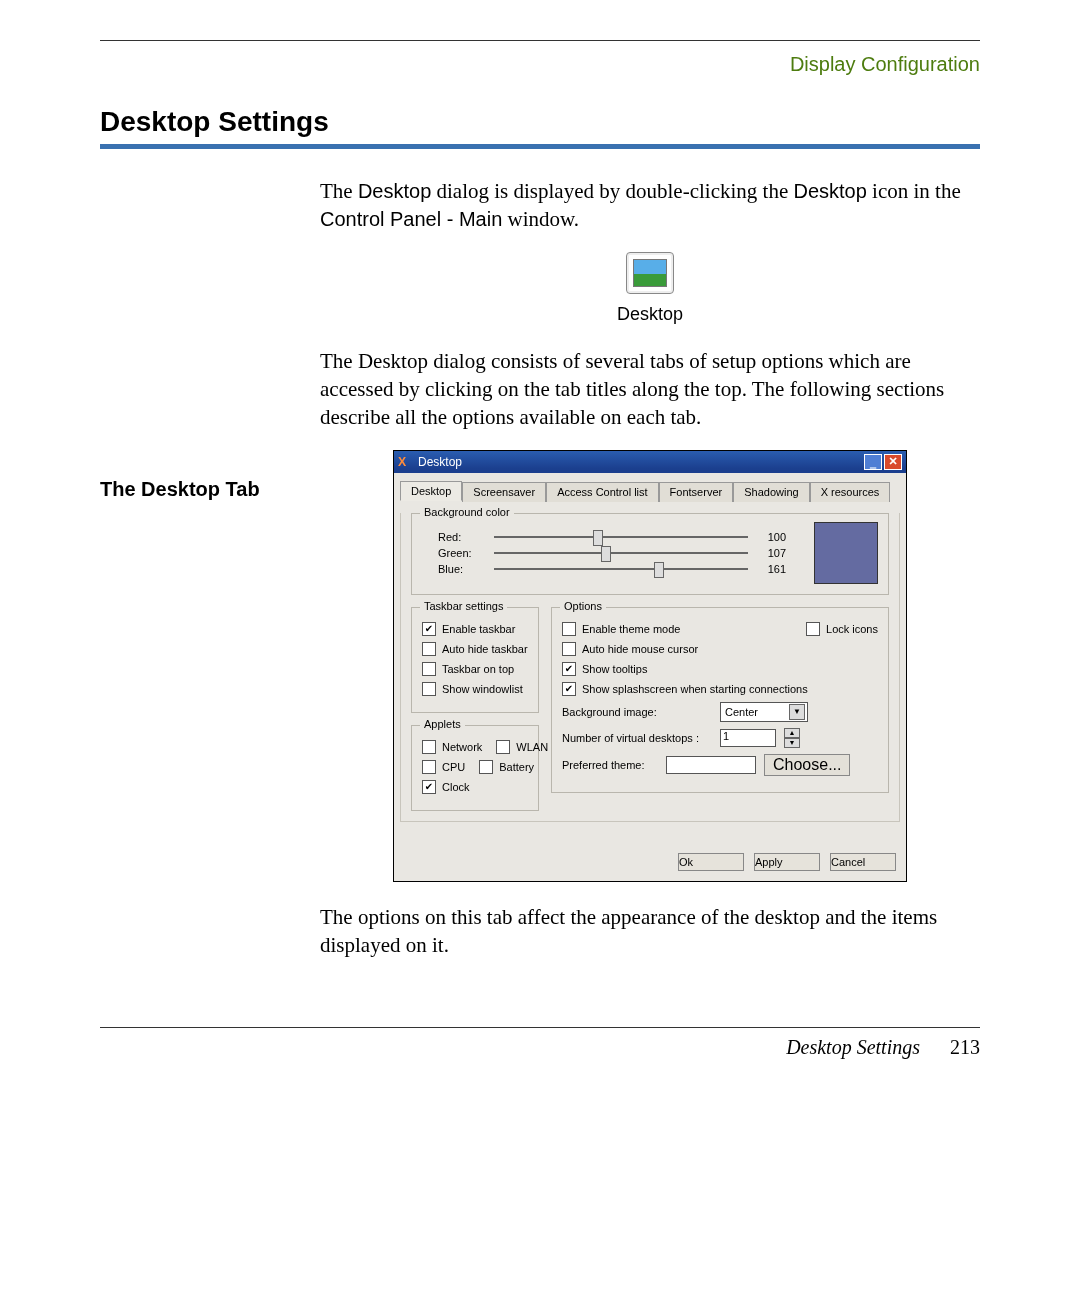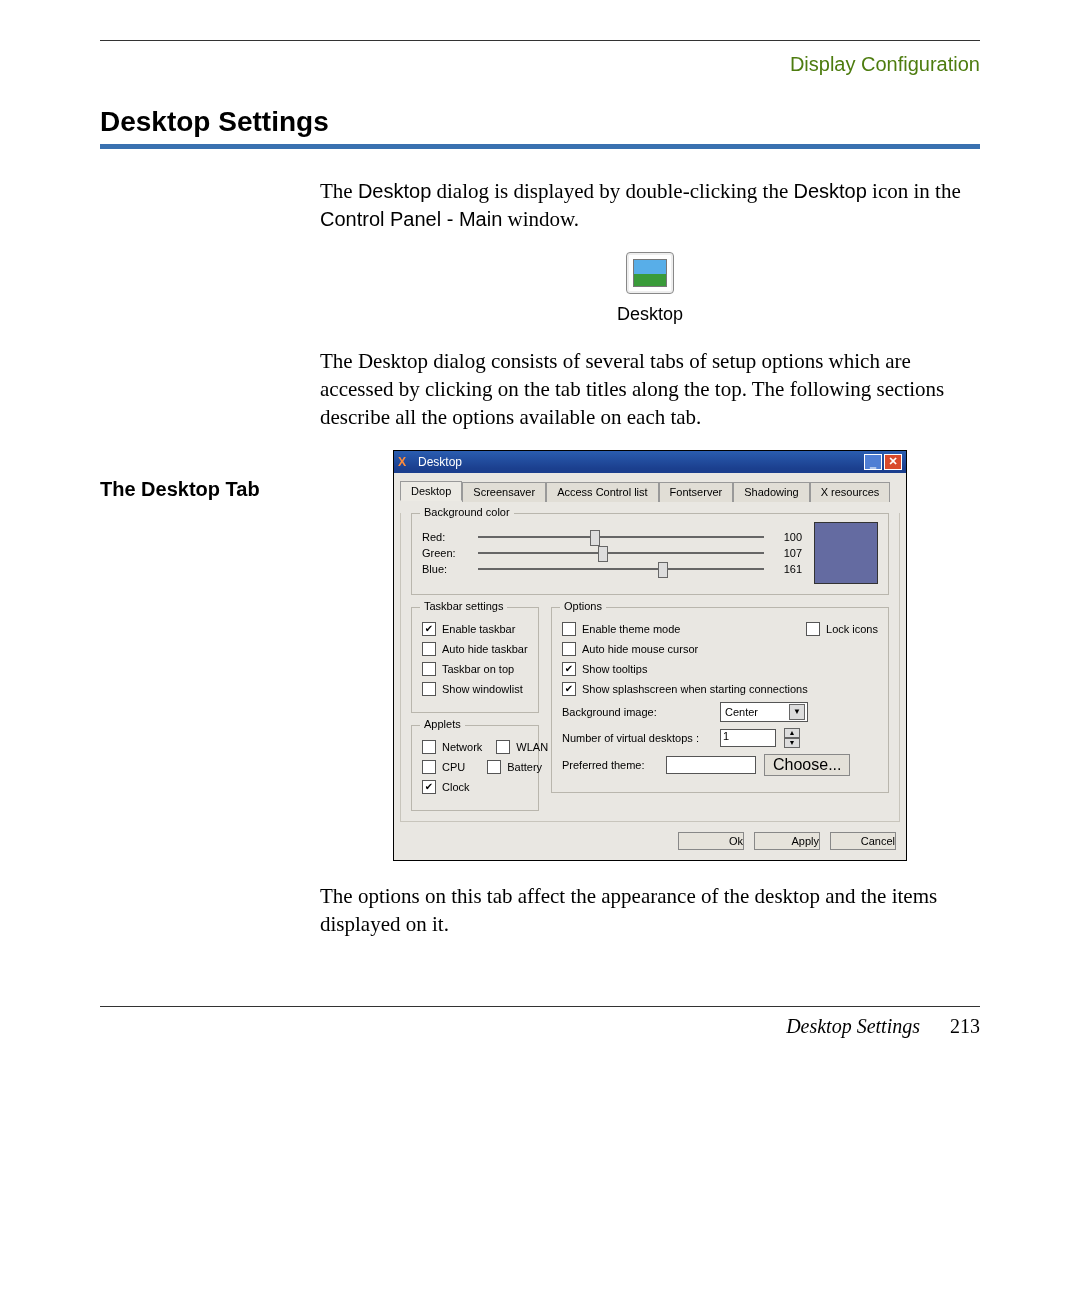--- a/index.html
+++ b/index.html
@@ -174,21 +174,21 @@
     position: absolute;
     top: -8px;
     left: 8px;
     background: #e9e7e2;
     padding: 0 4px;
     font-size: 11px;
   }
   .color-row {
     display: flex;
     align-items: center;
-    margin: 4px 0;
+    margin: 4px 16px;
     gap: 8px;
   }
   .color-row .lbl { width: 48px; }
   .slider {
     flex: 1;
     display: flex;
     align-items: center;
     gap: 6px;
   }
   .track {
@@ -311,22 +311,23 @@
     display: flex;
     justify-content: flex-end;
     gap: 10px;
     padding: 8px 10px 10px 0;
   }
   .dlg-btn {
     border: 1px solid #888;
     background: #e6e3db;
     padding: 2px 0;
     width: 64px;
-    text-align: right;
+    text-align: left;
     font-size: 11px;
+    margin-top: 21px;
   }
 
   .footer-rule {
     border-top: 1px solid #333;
     margin-top: 50px;
     padding-top: 8px;
     display: flex;
     justify-content: flex-end;
     font-style: italic;
     font-size: 20px;
@@ -459,21 +460,21 @@
                   <span style="display:flex;gap:6px;align-items:center;">
                       <span class="chk"></span>
                       <span>WLAN</span>
                     </span>
                 </div>
                 <div class="checkbox-row inline2">
                   <span style="display:flex;gap:6px;align-items:center;">
                       <span class="chk"></span>
                       <span>CPU</span>
                     </span>
-                  <span style="display:flex;gap:6px;align-items:center;margin-left:8px;">
+                  <span style="display:flex;gap:6px;align-items:center;">
                       <span class="chk"></span>
                       <span>Battery</span>
                     </span>
                 </div>
                 <div class="checkbox-row">
                   <span class="chk checked"></span>
                     <span>Clock</span>
                 </div>
               </div>
             </div>

